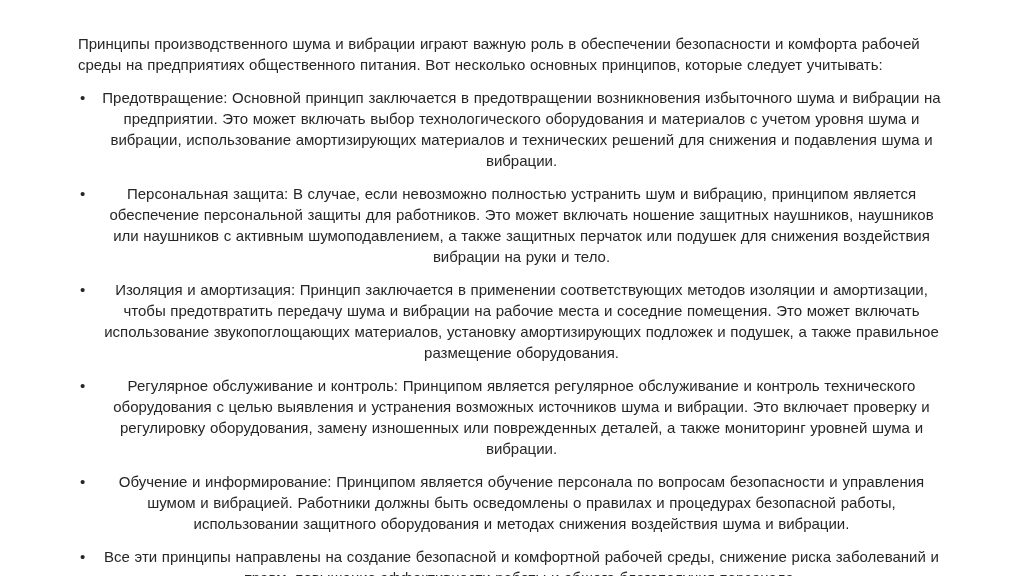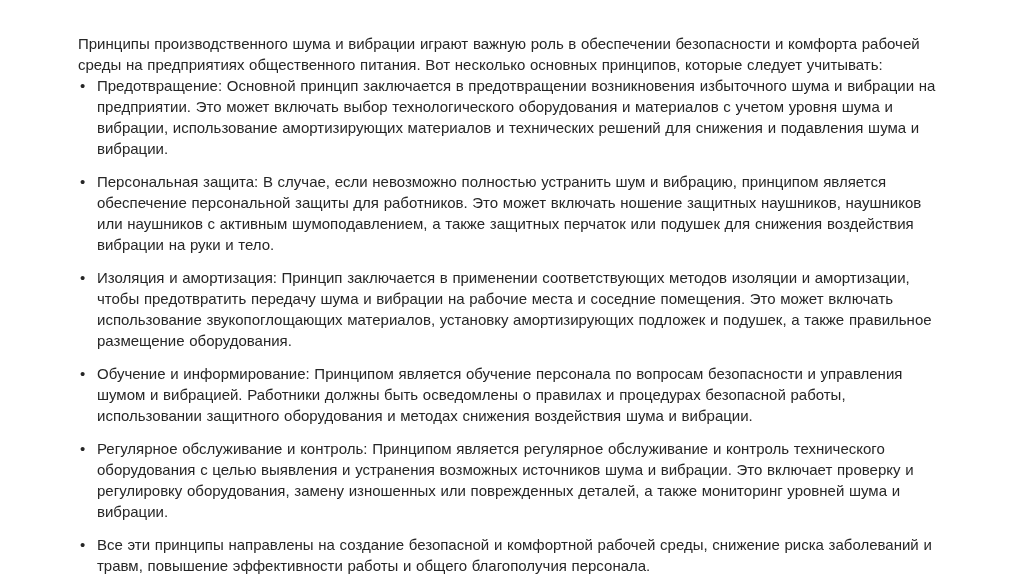--- a/index.html
+++ b/index.html
@@ -20,31 +20,32 @@
     left: 78px;
     top: 33px;
     width: 868px;
     color: #262626;
     font-size: 15px;
     line-height: 21px;
     word-spacing: 0.5px;
     text-align: left;
   }
   .intro {
-    margin: 0 0 0 0;
+    margin: 0 0 12px 0;
   }
   .bullets {
     margin: 0;
     padding: 0;
     list-style: none;
   }
   .bullets li {
     position: relative;
     padding-left: 19px;
     margin: 0 0 12px 0;
+    text-align: center;
   }
   .bullets li::before {
     content: "\2022";
     position: absolute;
     left: 2px;
     top: 0;
     color: #262626;
   }
   .bullets li:last-child {
     margin-bottom: 0;
@@ -60,23 +61,23 @@
       <li>
         <span>Предотвращение: Основной принцип заключается в предотвращении возникновения избыточного шума и вибрации на предприятии. Это может включать выбор технологического оборудования и материалов с учетом уровня шума и вибрации, использование амортизирующих материалов и технических решений для снижения и подавления шума и вибрации.</span>
       </li>
       <li>
         <span>Персональная защита: В случае, если невозможно полностью устранить шум и вибрацию, принципом является обеспечение персональной защиты для работников. Это может включать ношение защитных наушников, наушников или наушников с активным шумоподавлением, а также защитных перчаток или подушек для снижения воздействия вибрации на руки и тело.</span>
       </li>
       <li>
         <span>Изоляция и амортизация: Принцип заключается в применении соответствующих методов изоляции и амортизации, чтобы предотвратить передачу шума и вибрации на рабочие места и соседние помещения. Это может включать использование звукопоглощающих материалов, установку амортизирующих подложек и подушек, а также правильное размещение оборудования.</span>
       </li>
       <li>
-        <span>Обучение и информирование: Принципом является обучение персонала по вопросам безопасности и управления шумом и вибрацией. Работники должны быть осведомлены о правилах и процедурах безопасной работы, использовании защитного оборудования и методах снижения воздействия шума и вибрации.</span>
+        <span>Регулярное обслуживание и контроль: Принципом является регулярное обслуживание и контроль технического оборудования с целью выявления и устранения возможных источников шума и вибрации. Это включает проверку и регулировку оборудования, замену изношенных или поврежденных деталей, а также мониторинг уровней шума и вибрации.</span>
       </li>
       <li>
-        <span>Регулярное обслуживание и контроль: Принципом является регулярное обслуживание и контроль технического оборудования с целью выявления и устранения возможных источников шума и вибрации. Это включает проверку и регулировку оборудования, замену изношенных или поврежденных деталей, а также мониторинг уровней шума и вибрации.</span>
+        <span>Обучение и информирование: Принципом является обучение персонала по вопросам безопасности и управления шумом и вибрацией. Работники должны быть осведомлены о правилах и процедурах безопасной работы, использовании защитного оборудования и методах снижения воздействия шума и вибрации.</span>
       </li>
       <li>
         <span>Все эти принципы направлены на создание безопасной и комфортной рабочей среды, снижение риска заболеваний и травм, повышение эффективности работы и общего благополучия персонала.</span>
       </li>
     </ul>
   </div>
 </div>
 
 </body></html>

